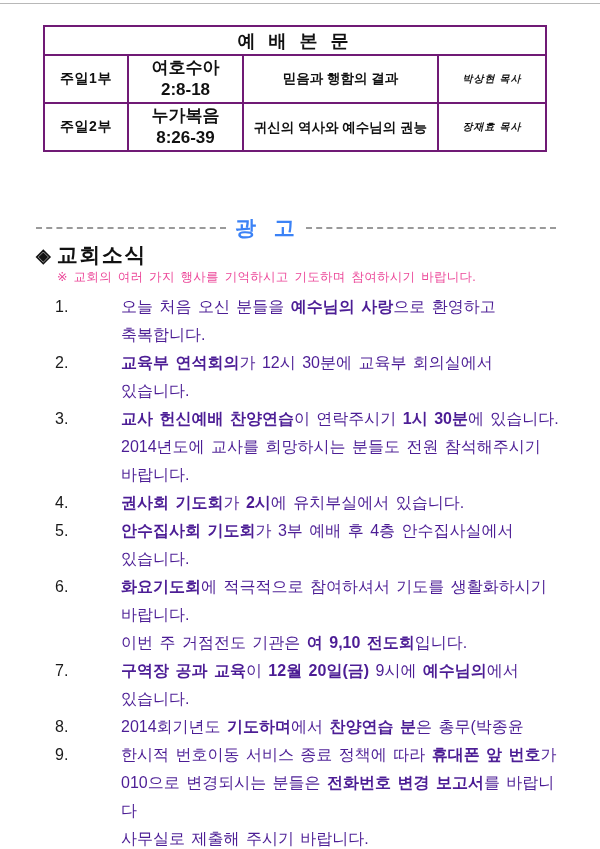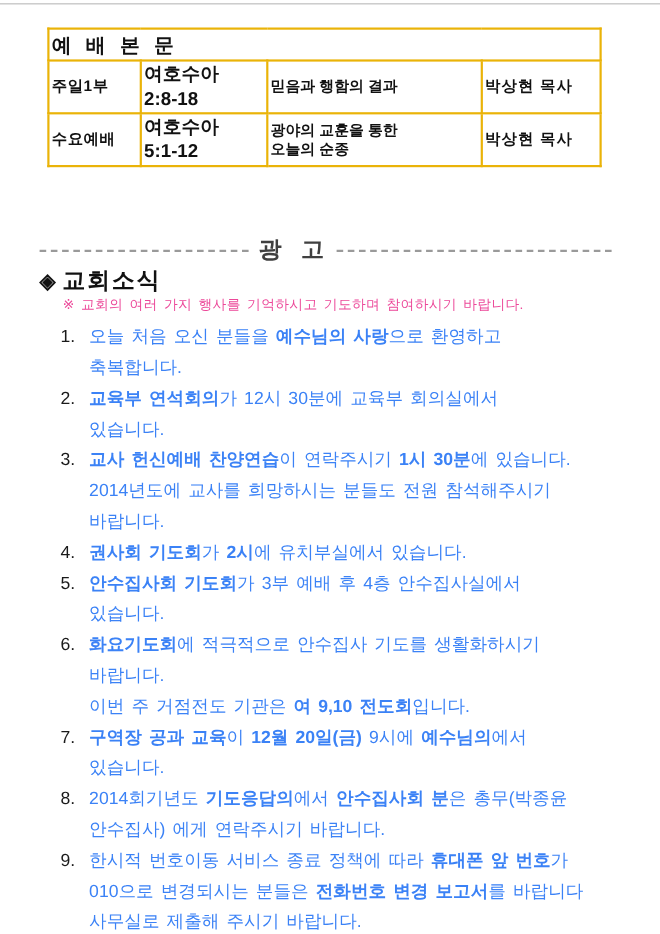--- a/index.html
+++ b/index.html
@@ -8,51 +8,51 @@
     font-family:"Liberation Sans","DejaVu Sans",sans-serif;color:#1a1a1a;
     -webkit-font-smoothing:antialiased;
   }
   .top-line{position:absolute;top:3px;left:0;width:600px;height:0;border-top:1px solid #b8b8b8;}
 
   
   table.worship{
     position:absolute;left:43px;top:25px;width:502px;
     border-collapse:collapse;table-layout:fixed;
   }
-  table.worship td{border:2px solid #eab308;text-align:left;vertical-align:middle;
+  table.worship td{border:2px solid #701a75;text-align:center;vertical-align:middle;
     font-weight:bold;color:#111;padding:1px 2px;}
   td.wt-title{height:25px;font-size:18px;letter-spacing:4px;}
   tr.wt-row{height:38px;padding-left:44px;}
   td.wt-service{font-size:14px;letter-spacing:0.5px;}
   td.wt-scripture{font-size:17px;line-height:1.3;}
   td.wt-sermon{font-size:13.5px;line-height:1.3;}
-  td.wt-preacher{font-size:14px;letter-spacing:1px;}
+  td.wt-preacher{font-size:10px;letter-spacing:1px;font-style:italic;}
 
   
   .gwango-row{position:absolute;left:10px;top:213px;width:580px;height:30px;
     display:flex;align-items:center;}
   .dash{height:0;border-top:2px dashed #9a9a9a;}
   .dash-left{width:190px;margin-left:26px;}
   .dash-right{flex:1;margin-right:34px;}
-  .gwango-text{font-size:21px;font-weight:bold;color:#404040;padding:0 9px;
+  .gwango-text{font-size:21px;font-weight:bold;color:#3b82f6;padding:0 9px;
     white-space:pre;letter-spacing:2px;line-height:28px;}
 
   
   .news-heading{position:absolute;left:36px;top:241px;
     font-family:Liberation Sans, sans-serif;
     font-size:21px;font-weight:bold;color:#111;letter-spacing:1.5px;}
   .news-heading .diamond{margin-right:6px;font-size:19px;letter-spacing:0;}
   .note{position:absolute;left:57px;top:269px;font-size:12.5px;color:#ec4899;
     letter-spacing:0.3px;word-spacing:2px;}
 
   
   .list{position:absolute;left:55px;top:293px;width:505px;}
   .item{display:flex;align-items:flex-start;}
   .item-num{flex:0 0 26px;font-size:16px;line-height:28px;color:#1a1a1a;}
-  .item-text{flex:1;font-size:16px;line-height:28px;color:#3b82f6;}
+  .item-text{flex:1;font-size:16px;line-height:28px;color:#4c1d95;margin-left:40px;}
   .line{white-space:pre-wrap;word-spacing:2px;}
   .b{font-weight:bold;}
 </style>
 </head>
 <body>
 
 <div class="top-line"></div>
 
 <table class="worship">
   <colgroup>
@@ -70,30 +70,29 @@
         <td class="wt-scripture">
           <div>여호수아</div>
           <div>2:8-18</div>
         </td>
         <td class="wt-sermon">
           <div>믿음과 행함의 결과</div>
         </td>
         <td class="wt-preacher">박상현 목사</td>
       </tr>
       <tr class="wt-row">
-        <td class="wt-service">수요예배</td>
+        <td class="wt-service">주일2부</td>
         <td class="wt-scripture">
-          <div>여호수아</div>
-          <div>5:1-12</div>
+          <div>누가복음</div>
+          <div>8:26-39</div>
         </td>
         <td class="wt-sermon">
-          <div>광야의 교훈을 통한</div>
-          <div>오늘의 순종</div>
+          <div>귀신의 역사와 예수님의 권능</div>
         </td>
-        <td class="wt-preacher">박상현 목사</td>
+        <td class="wt-preacher">장재효 목사</td>
       </tr>
     </tbody>
 </table>
 
 <div class="gwango-row">
   <div class="dash dash-left"></div>
   <div class="gwango-text">광  고</div>
   <div class="dash dash-right"></div>
 </div>
 
@@ -135,37 +134,36 @@
     <div class="item">
       <div class="item-num">5.</div>
       <div class="item-text">
         <div class="line"><span class="b">안수집사회 기도회</span><span>가 3부 예배 후 4층 안수집사실에서</span></div>
         <div class="line"><span>있습니다.</span></div>
       </div>
     </div>
     <div class="item">
       <div class="item-num">6.</div>
       <div class="item-text">
-        <div class="line"><span class="b">화요기도회</span><span>에 적극적으로 안수집사 기도를 생활화하시기</span></div>
+        <div class="line"><span class="b">화요기도회</span><span>에 적극적으로 참여하셔서 기도를 생활화하시기</span></div>
         <div class="line"><span>바랍니다.</span></div>
         <div class="line"><span>이번 주 거점전도 기관은 </span><span class="b">여 9,10 전도회</span><span>입니다.</span></div>
       </div>
     </div>
     <div class="item">
       <div class="item-num">7.</div>
       <div class="item-text">
         <div class="line"><span class="b">구역장 공과 교육</span><span>이 </span><span class="b">12월 20일(금)</span><span> 9시에 </span><span class="b">예수님의</span><span>에서</span></div>
         <div class="line"><span>있습니다.</span></div>
       </div>
     </div>
     <div class="item">
       <div class="item-num">8.</div>
       <div class="item-text">
-        <div class="line"><span>2014회기년도 </span><span class="b">기도응답의</span><span>에서 </span><span class="b">안수집사회 분</span><span>은 총무(박종윤</span></div>
-        <div class="line"><span>안수집사) 에게 연락주시기 바랍니다.</span></div>
+        <div class="line"><span>2014회기년도 </span><span class="b">기도하며</span><span>에서 </span><span class="b">찬양연습 분</span><span>은 총무(박종윤</span></div>
       </div>
     </div>
     <div class="item">
       <div class="item-num">9.</div>
       <div class="item-text">
         <div class="line"><span>한시적 번호이동 서비스 종료 정책에 따라 </span><span class="b">휴대폰 앞 번호</span><span>가</span></div>
         <div class="line"><span>010으로 변경되시는 분들은 </span><span class="b">전화번호 변경 보고서</span><span>를 바랍니다</span></div>
         <div class="line"><span>사무실로 제출해 주시기 바랍니다.</span></div>
       </div>
     </div>

